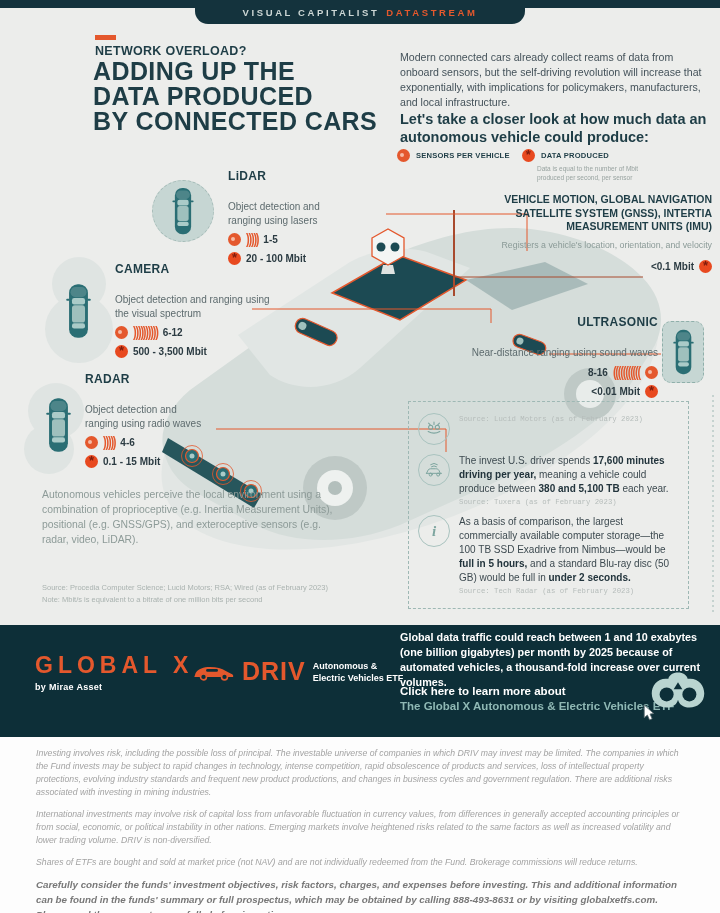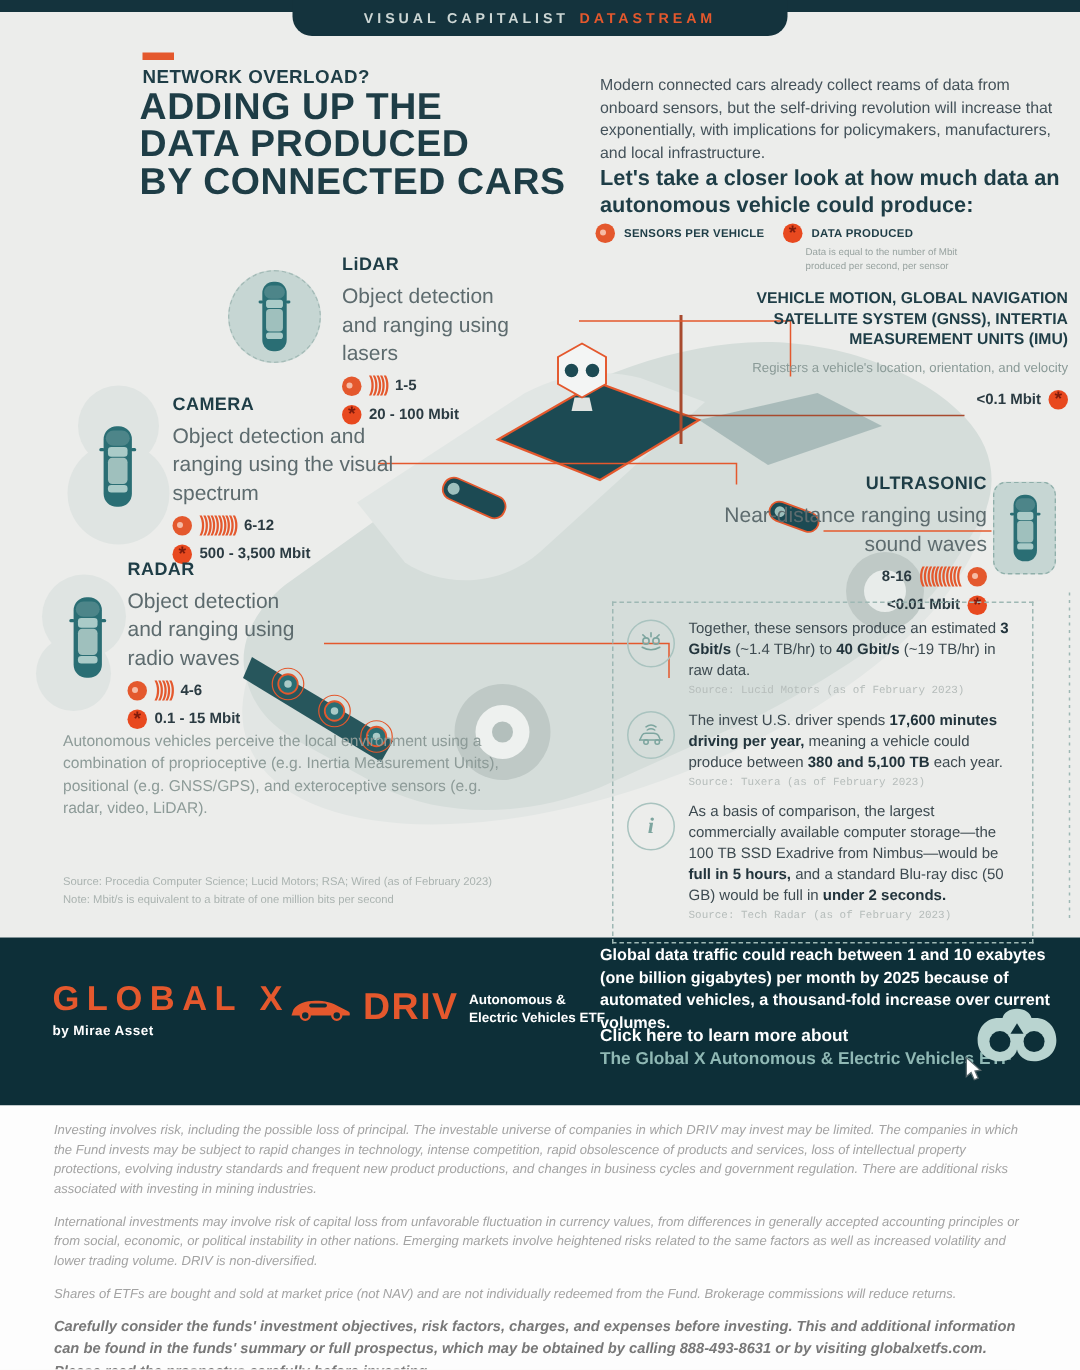--- a/index.html
+++ b/index.html
@@ -31,21 +31,21 @@
     font-weight:700;font-size:13px;line-height:12px;text-align:center;}
   .data-icon::after{content:"*";}
   .waves{color:#e4582d;font-weight:700;font-size:11px;letter-spacing:-1.2px;line-height:1;display:inline-block;transform:scaleY(1.3);}
   
   .blob{border-radius:50%;background:#dfe4e2;}
   .lidar-circle{left:152px;top:180px;width:62px;height:62px;border-radius:50%;background:#c6d6d3;border:1px dashed #a5bcb8;box-sizing:border-box;}
   .ultra-box{left:662px;top:321px;width:42px;height:62px;border-radius:9px;background:#c6d6d3;border:1px dashed #8fafaa;
     box-sizing:border-box;display:flex;align-items:center;justify-content:center;}
   
   .callout .c-title{font-size:12px;font-weight:800;color:#1e3d46;letter-spacing:0.3px;}
-  .callout .c-desc{font-size:14px;color:#5d6b6e;line-height:1.35;margin-top:5px;}
+  .callout .c-desc{font-size:10px;color:#5d6b6e;line-height:1.35;margin-top:17px;}
   .row{display:flex;align-items:center;gap:5px;margin-top:6px;}
   .val{font-size:10px;font-weight:800;color:#2b3b42;}
   .callout-right{text-align:right;}
   .callout-right .row{justify-content:flex-end;}
   .m-title{font-size:10.5px;font-weight:800;color:#1e3d46;line-height:1.3;}
   .m-desc{font-size:8.8px;color:#8a9a97;line-height:1.4;margin-top:5px;}
   
   .facts{left:408px;top:401px;width:281px;border:1px dashed #9eb8b4;box-sizing:border-box;padding:11px 9px 4px 9px;background:transparent;}
   .fact{display:flex;gap:9px;margin-bottom:9px;}
   .fact-icon{width:30px;height:30px;border:1.4px solid #a9c3bf;border-radius:50%;flex:none;
@@ -274,21 +274,20 @@
           <circle cx="8" cy="10" r="2.5"></circle>
               <circle cx="16" cy="10" r="2.5"></circle>
               <path d="M5,15 Q12,19 19,15"></path>
               <path d="M12,3.5 v3"></path>
               <path d="M5.5,5 l2,2"></path>
               <path d="M18.5,5 l-2,2"></path>
             </g>
           </svg>
       </span>
       <div>
-        <div class="fact-text"><span>Together, these sensors produce an estimated </span><b>3 Gbit/s</b><span> (~1.4 TB/hr) to </span><b>40 Gbit/s</b><span> (~19 TB/hr) in raw data.</span></div>
         <div class="fact-src">Source: Lucid Motors (as of February 2023)</div>
       </div>
     </div>
     <div class="fact">
       <span class="fact-icon">
         <svg width="20" height="20" viewBox="0 0 24 24">
             <g stroke="#7da59f" fill="none" stroke-width="1.2" stroke-linecap="round">
           <path d="M3,16 l2,-4 c0.5,-1 1.5,-1.5 3,-1.5 h6 c2,0 3,0.5 4,2 l1.5,3.5"></path>
               <path d="M3,16 h18"></path>
           <circle cx="8" cy="17.5" r="1.8"></circle>

